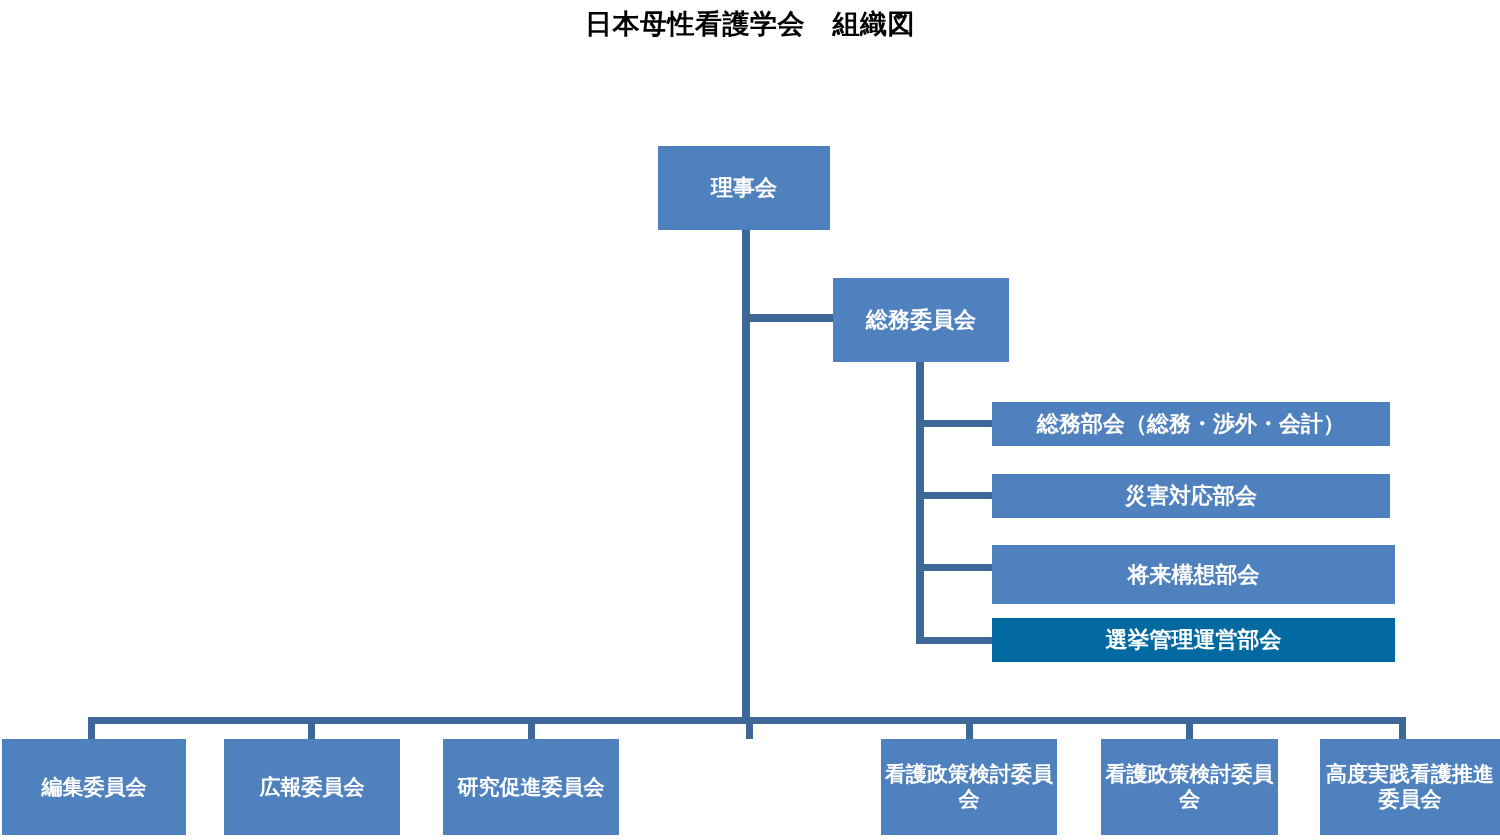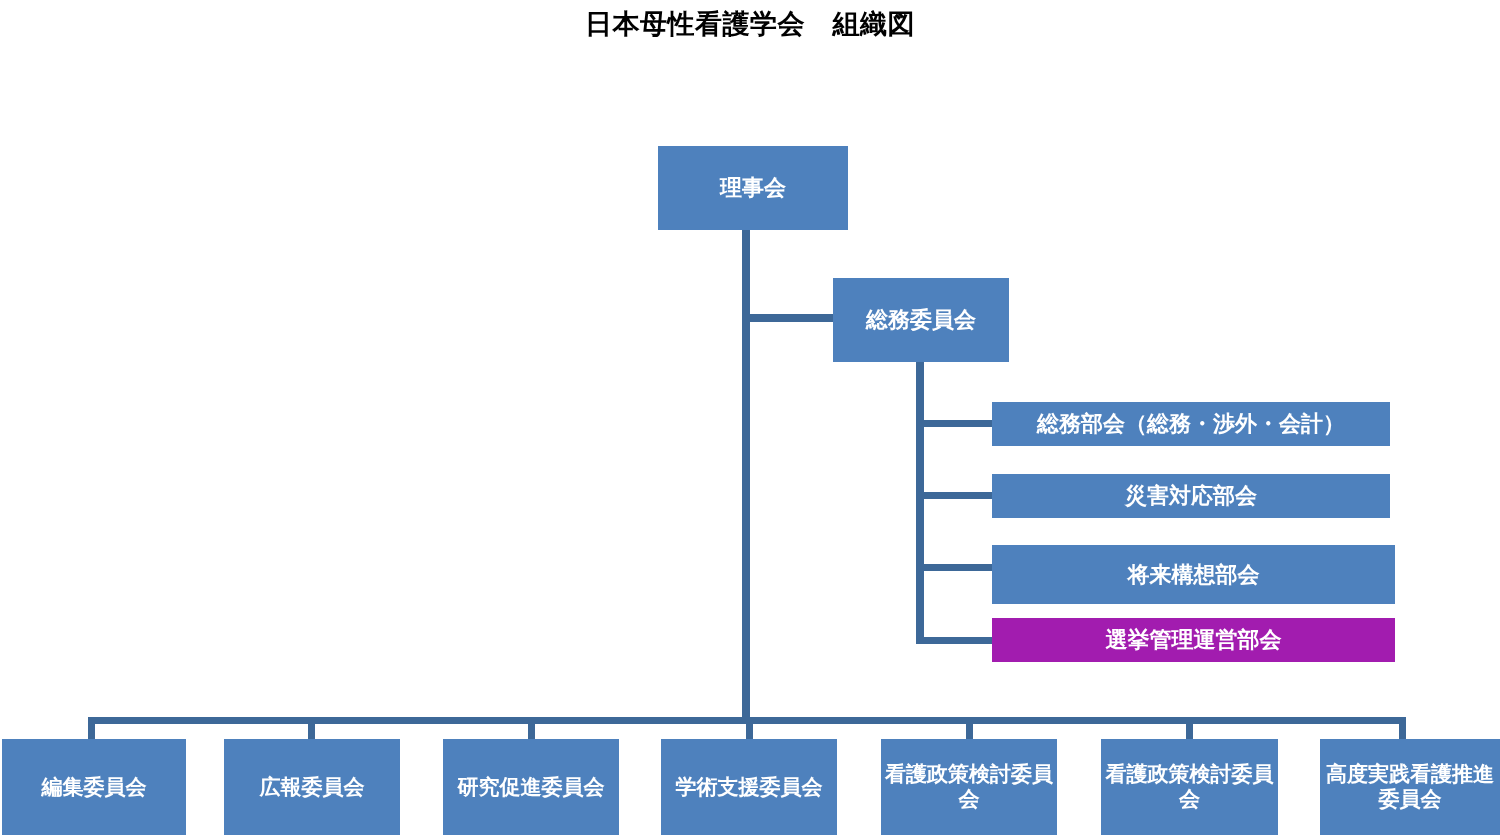--- a/index.html
+++ b/index.html
@@ -72,30 +72,29 @@
   <div class="conn" style="left: 88px; top: 717px; width: 1318px; height: 7px; background: rgb(61, 104, 152);"></div>
 
   <div class="conn" style="left: 88px; top: 717px; width: 7px; height: 22px; background: rgb(61, 104, 152);"></div>
   <div class="conn" style="left: 308px; top: 717px; width: 7px; height: 22px; background: rgb(61, 104, 152);"></div>
   <div class="conn" style="left: 528px; top: 717px; width: 7px; height: 22px; background: rgb(61, 104, 152);"></div>
   <div class="conn" style="left: 746px; top: 717px; width: 7px; height: 22px; background: rgb(61, 104, 152);"></div>
   <div class="conn" style="left: 966px; top: 717px; width: 7px; height: 22px; background: rgb(61, 104, 152);"></div>
   <div class="conn" style="left: 1186px; top: 717px; width: 7px; height: 22px; background: rgb(61, 104, 152);"></div>
   <div class="conn" style="left: 1399px; top: 717px; width: 7px; height: 22px; background: rgb(61, 104, 152);"></div>
 
-  <div class="node lvl1" style="left: 658px; top: 146px; width: 190px; height: 84px; background: rgb(78, 129, 189); color: rgb(255, 255, 255);">理事会</div>
+  <div class="node lvl1" style="left: 658px; top: 146px; width: 172px; height: 84px; background: rgb(78, 129, 189); color: rgb(255, 255, 255);">理事会</div>
 
   <div class="node lvl2" style="left: 833px; top: 278px; width: 176px; height: 84px; background: rgb(78, 129, 189); color: rgb(255, 255, 255);">総務委員会</div>
 
   <div class="node sub" style="left: 992px; top: 402px; width: 398px; height: 44px; background: rgb(78, 129, 189); color: rgb(255, 255, 255);">総務部会（総務・渉外・会計）</div>
   <div class="node sub" style="left: 992px; top: 474px; width: 398px; height: 44px; background: rgb(78, 129, 189); color: rgb(255, 255, 255);">災害対応部会</div>
   <div class="node sub" style="left: 992px; top: 545px; width: 403px; height: 59px; background: rgb(78, 129, 189); color: rgb(255, 255, 255);">将来構想部会</div>
-  <div class="node sub" style="left: 992px; top: 618px; width: 403px; height: 44px; background: #a21caf; color: rgb(255, 255, 255);">選挙管理運営部会</div>
+  <div class="node sub" style="left: 992px; top: 618px; width: 403px; height: 44px; background: #0369a1; color: rgb(255, 255, 255);">選挙管理運営部会</div>
 
   <div class="node leaf" style="left: 2px; top: 739px; width: 184px; height: 96px; background: rgb(78, 129, 189); color: rgb(255, 255, 255);">編集委員会</div>
   <div class="node leaf" style="left: 443px; top: 739px; width: 176px; height: 96px; background: rgb(78, 129, 189); color: rgb(255, 255, 255);">研究促進委員会</div>
   <div class="node leaf" style="left: 224px; top: 739px; width: 176px; height: 96px; background: rgb(78, 129, 189); color: rgb(255, 255, 255);">広報委員会</div>
-  <div class="node leaf" style="left: 661px; top: 739px; width: 176px; height: 96px; background: rgb(78, 129, 189); color: rgb(255, 255, 255);">学術支援委員会</div>
   <div class="node leaf" style="left: 881px; top: 739px; width: 176px; height: 96px; background: rgb(78, 129, 189); color: rgb(255, 255, 255);">看護政策検討委員会</div>
   <div class="node leaf" style="left: 1101px; top: 739px; width: 177px; height: 96px; background: rgb(78, 129, 189); color: rgb(255, 255, 255);">看護政策検討委員会</div>
   <div class="node leaf" style="left: 1320px; top: 739px; width: 180px; height: 96px; background: rgb(78, 129, 189); color: rgb(255, 255, 255);">高度実践看護推進委員会</div>
 
 </div>
 
 </body></html>

